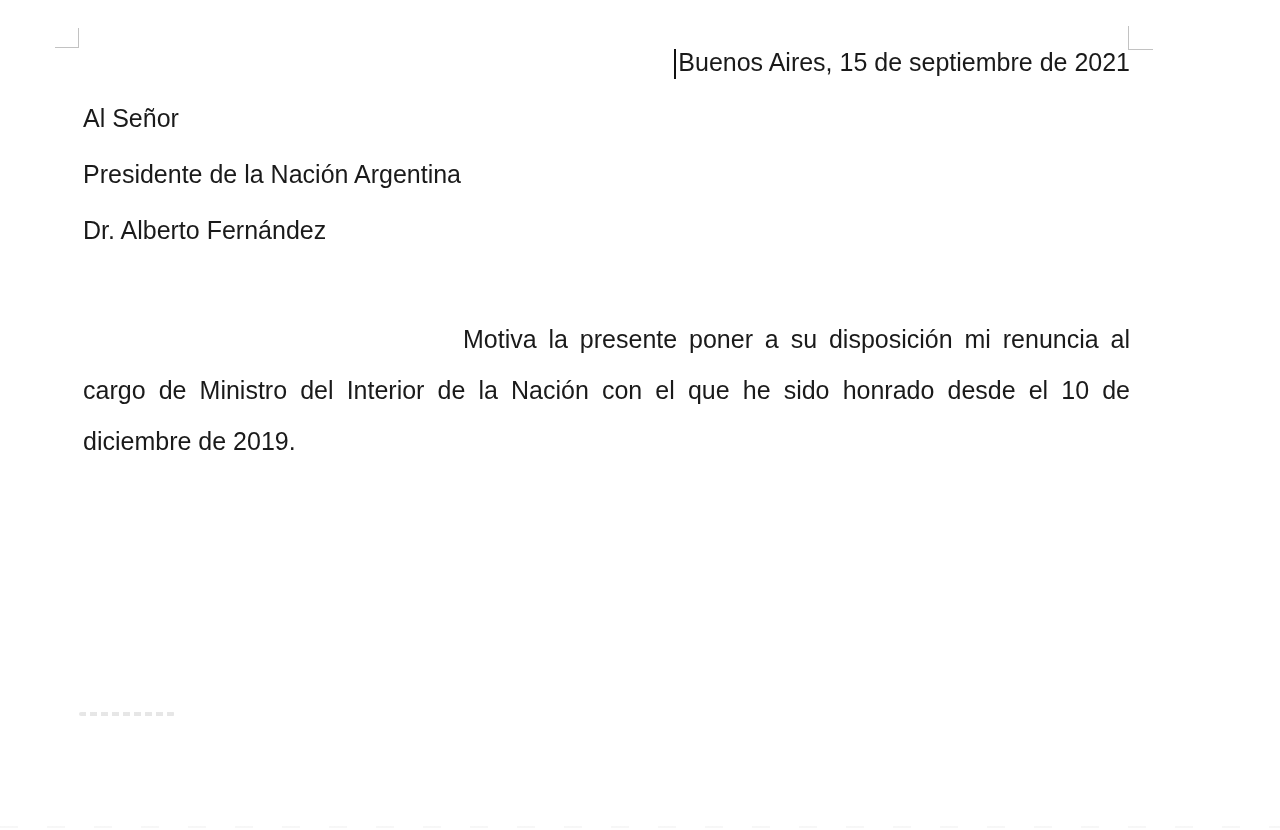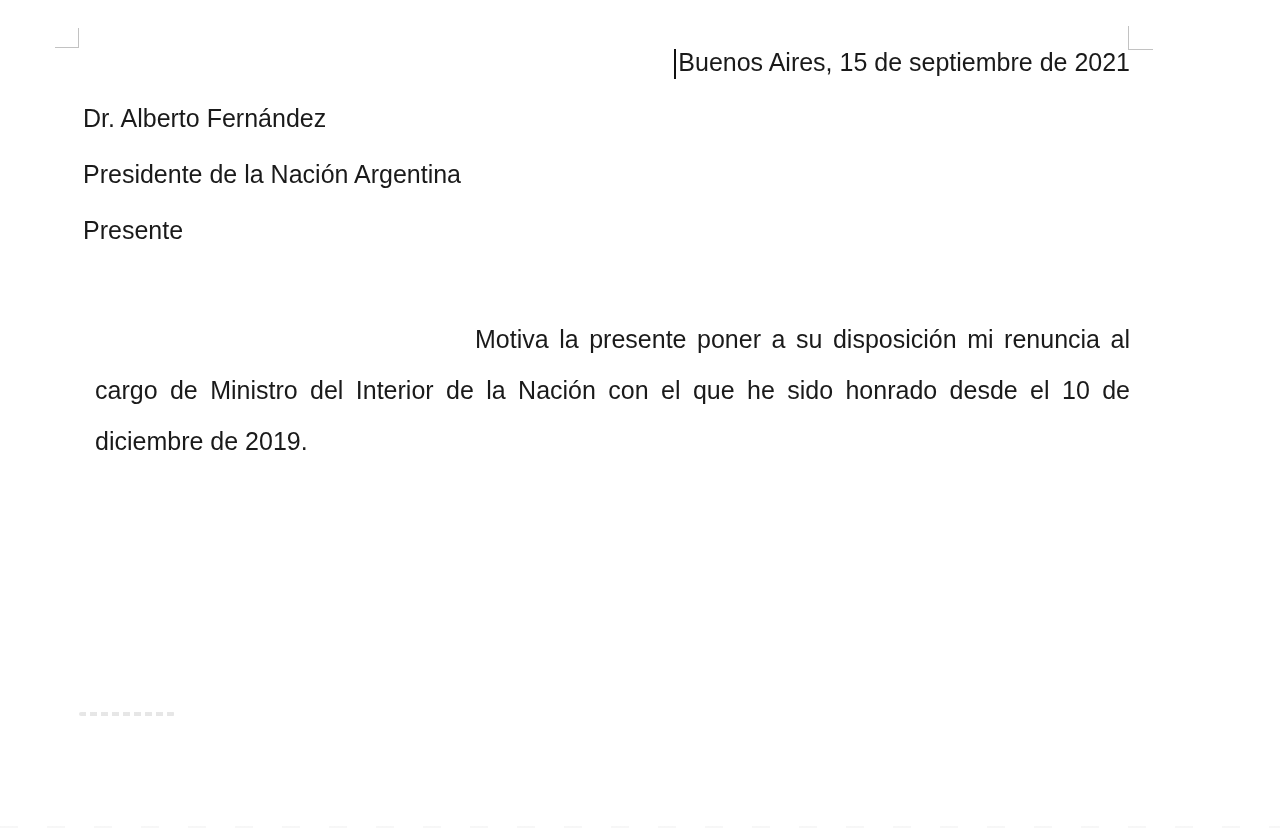--- a/index.html
+++ b/index.html
@@ -52,21 +52,21 @@
   .recipient p {
     line-height: 56px;
     white-space: nowrap;
   }
   .recipient p:nth-child(4) span { text-decoration: underline; text-underline-offset: 4px; }
   .body-par {
     line-height: 51px;
     text-align: justify;
     text-indent: 380px;
   }
-  .p1 { margin-top: 56px; margin-left: 12px; }
+  .p1 { margin-top: 56px; }
   .p2 { margin-top: 0; }
   .closing {
     margin-top: -7px;
     line-height: 51px;
     text-indent: 380px;
     white-space: nowrap;
   }
   
   .smudge {
     position: absolute;
@@ -97,23 +97,23 @@
 <div class="page">
 
   <div class="corner-mark tl"></div>
   <div class="corner-mark tr"></div>
 
   <div class="content">
 
     <p class="date"><span class="caret"></span><span>Buenos Aires, 15 de septiembre de 2021</span></p>
 
     <div class="recipient">
+      <p><span>Al Señor</span></p>
+      <p><span>Presidente de la Nación Argentina</span></p>
       <p><span>Dr. Alberto Fernández</span></p>
-      <p><span>Presidente de la Nación Argentina</span></p>
-      <p><span>Presente</span></p>
     </div>
 
     <p class="body-par p1">Motiva la presente poner a su disposición mi renuncia al cargo de Ministro del Interior de la Nación con el que he sido honrado desde el 10 de diciembre de 2019.</p>
 
 
 
   </div>
 
   <div class="smudge"></div>
   <div class="bottom-artifact"></div>

